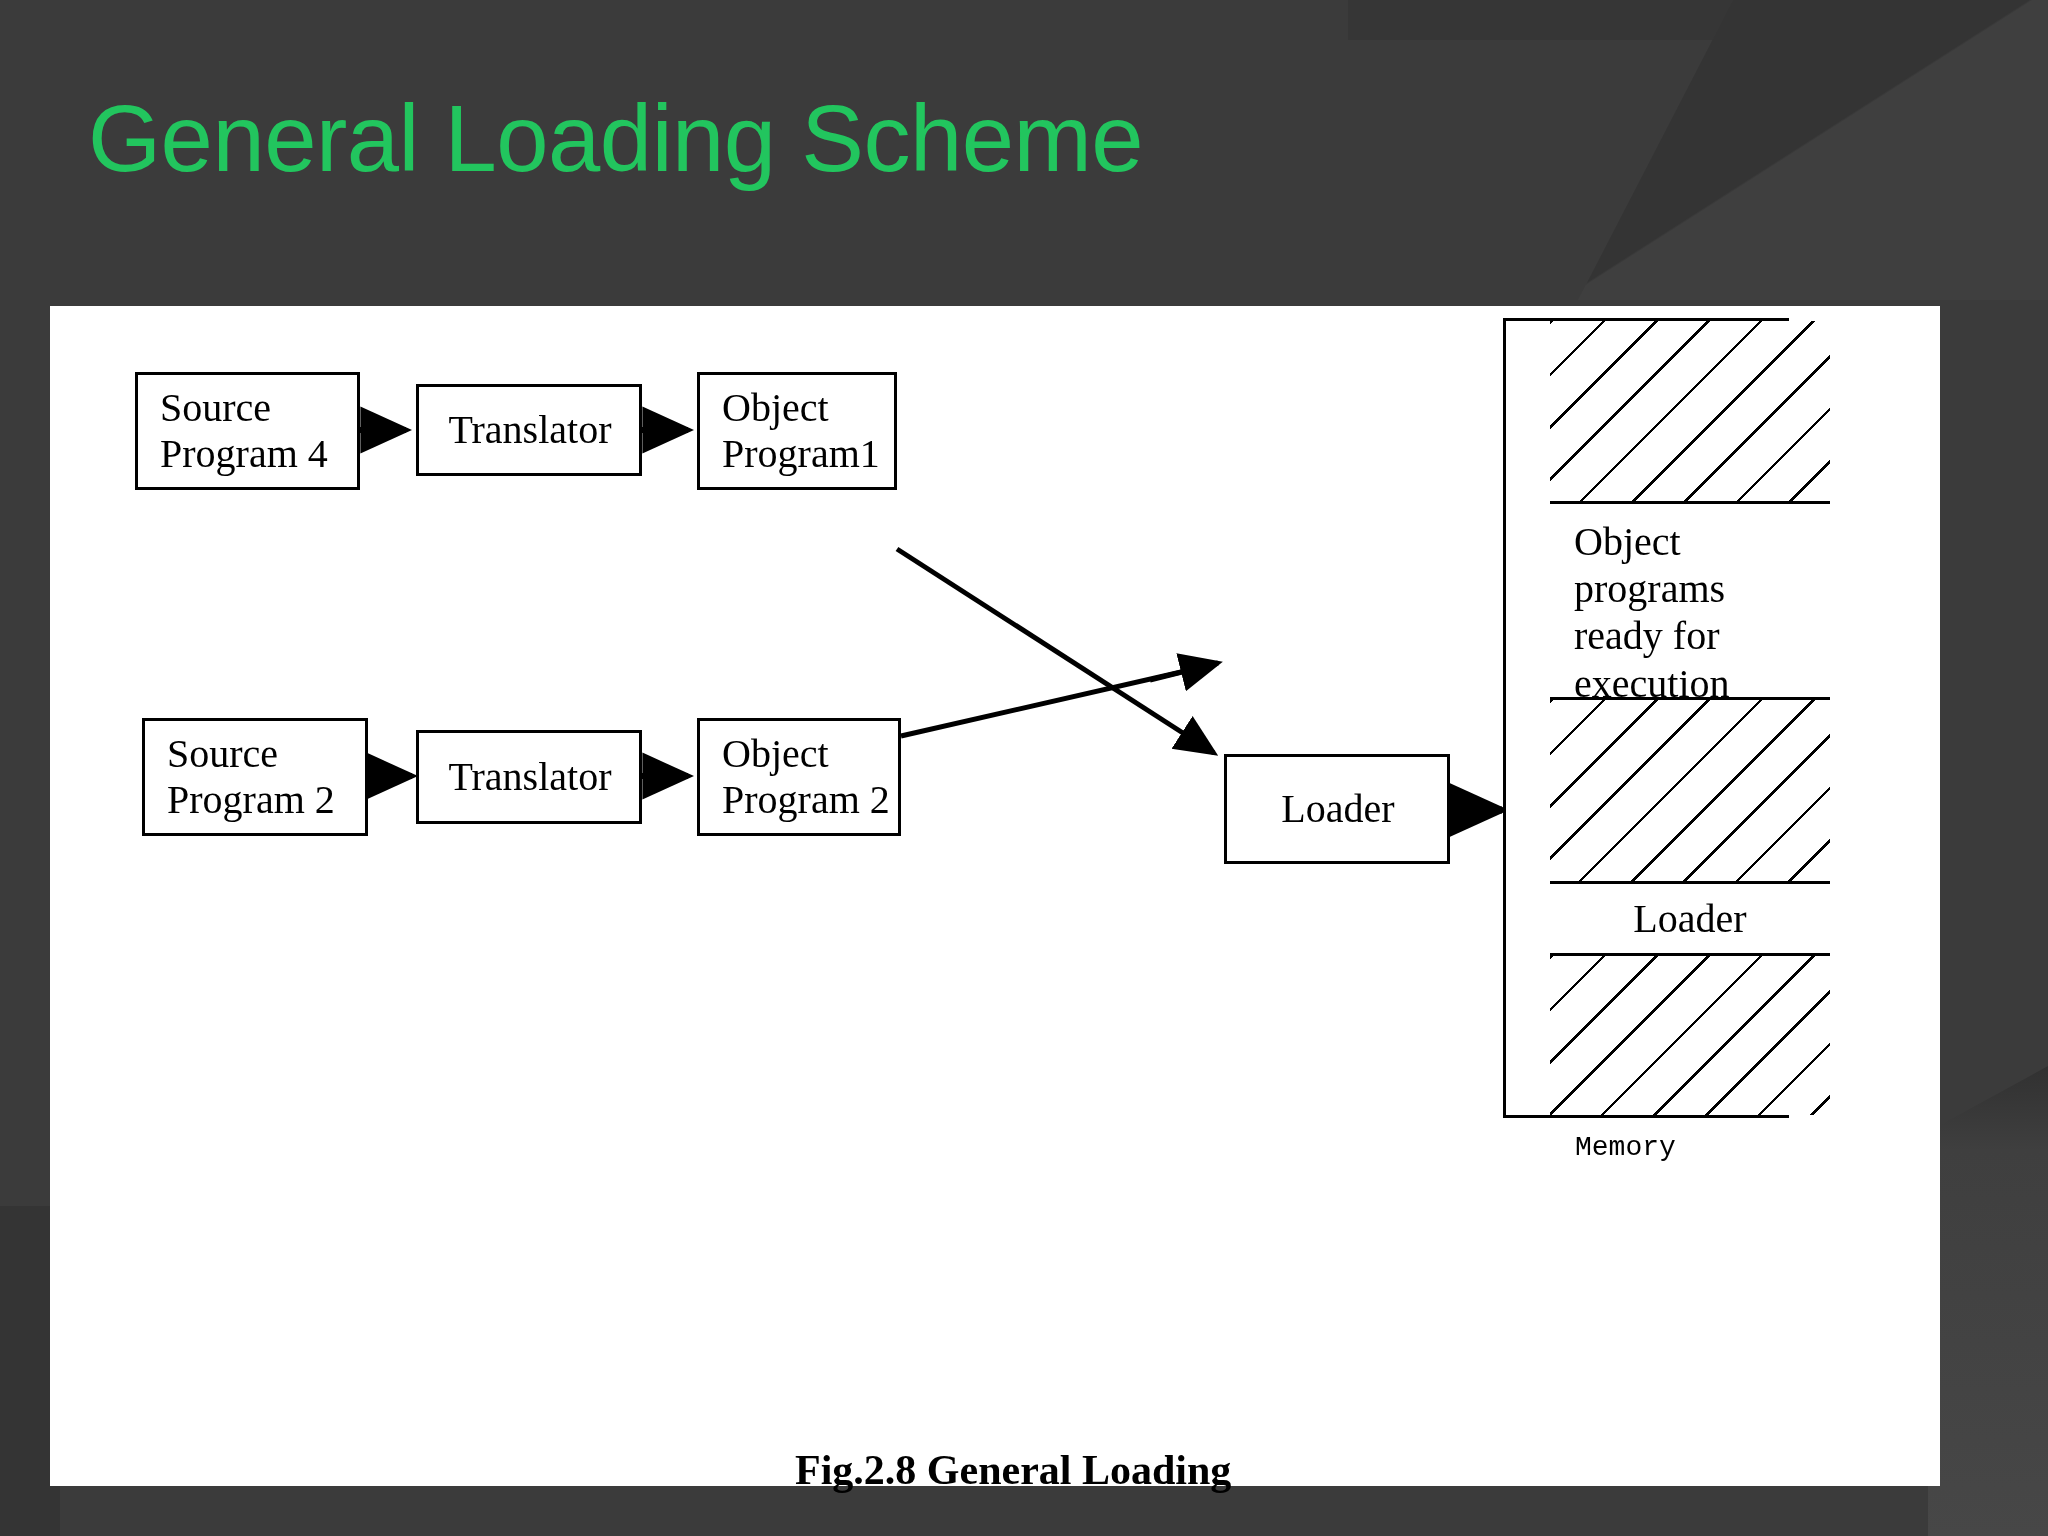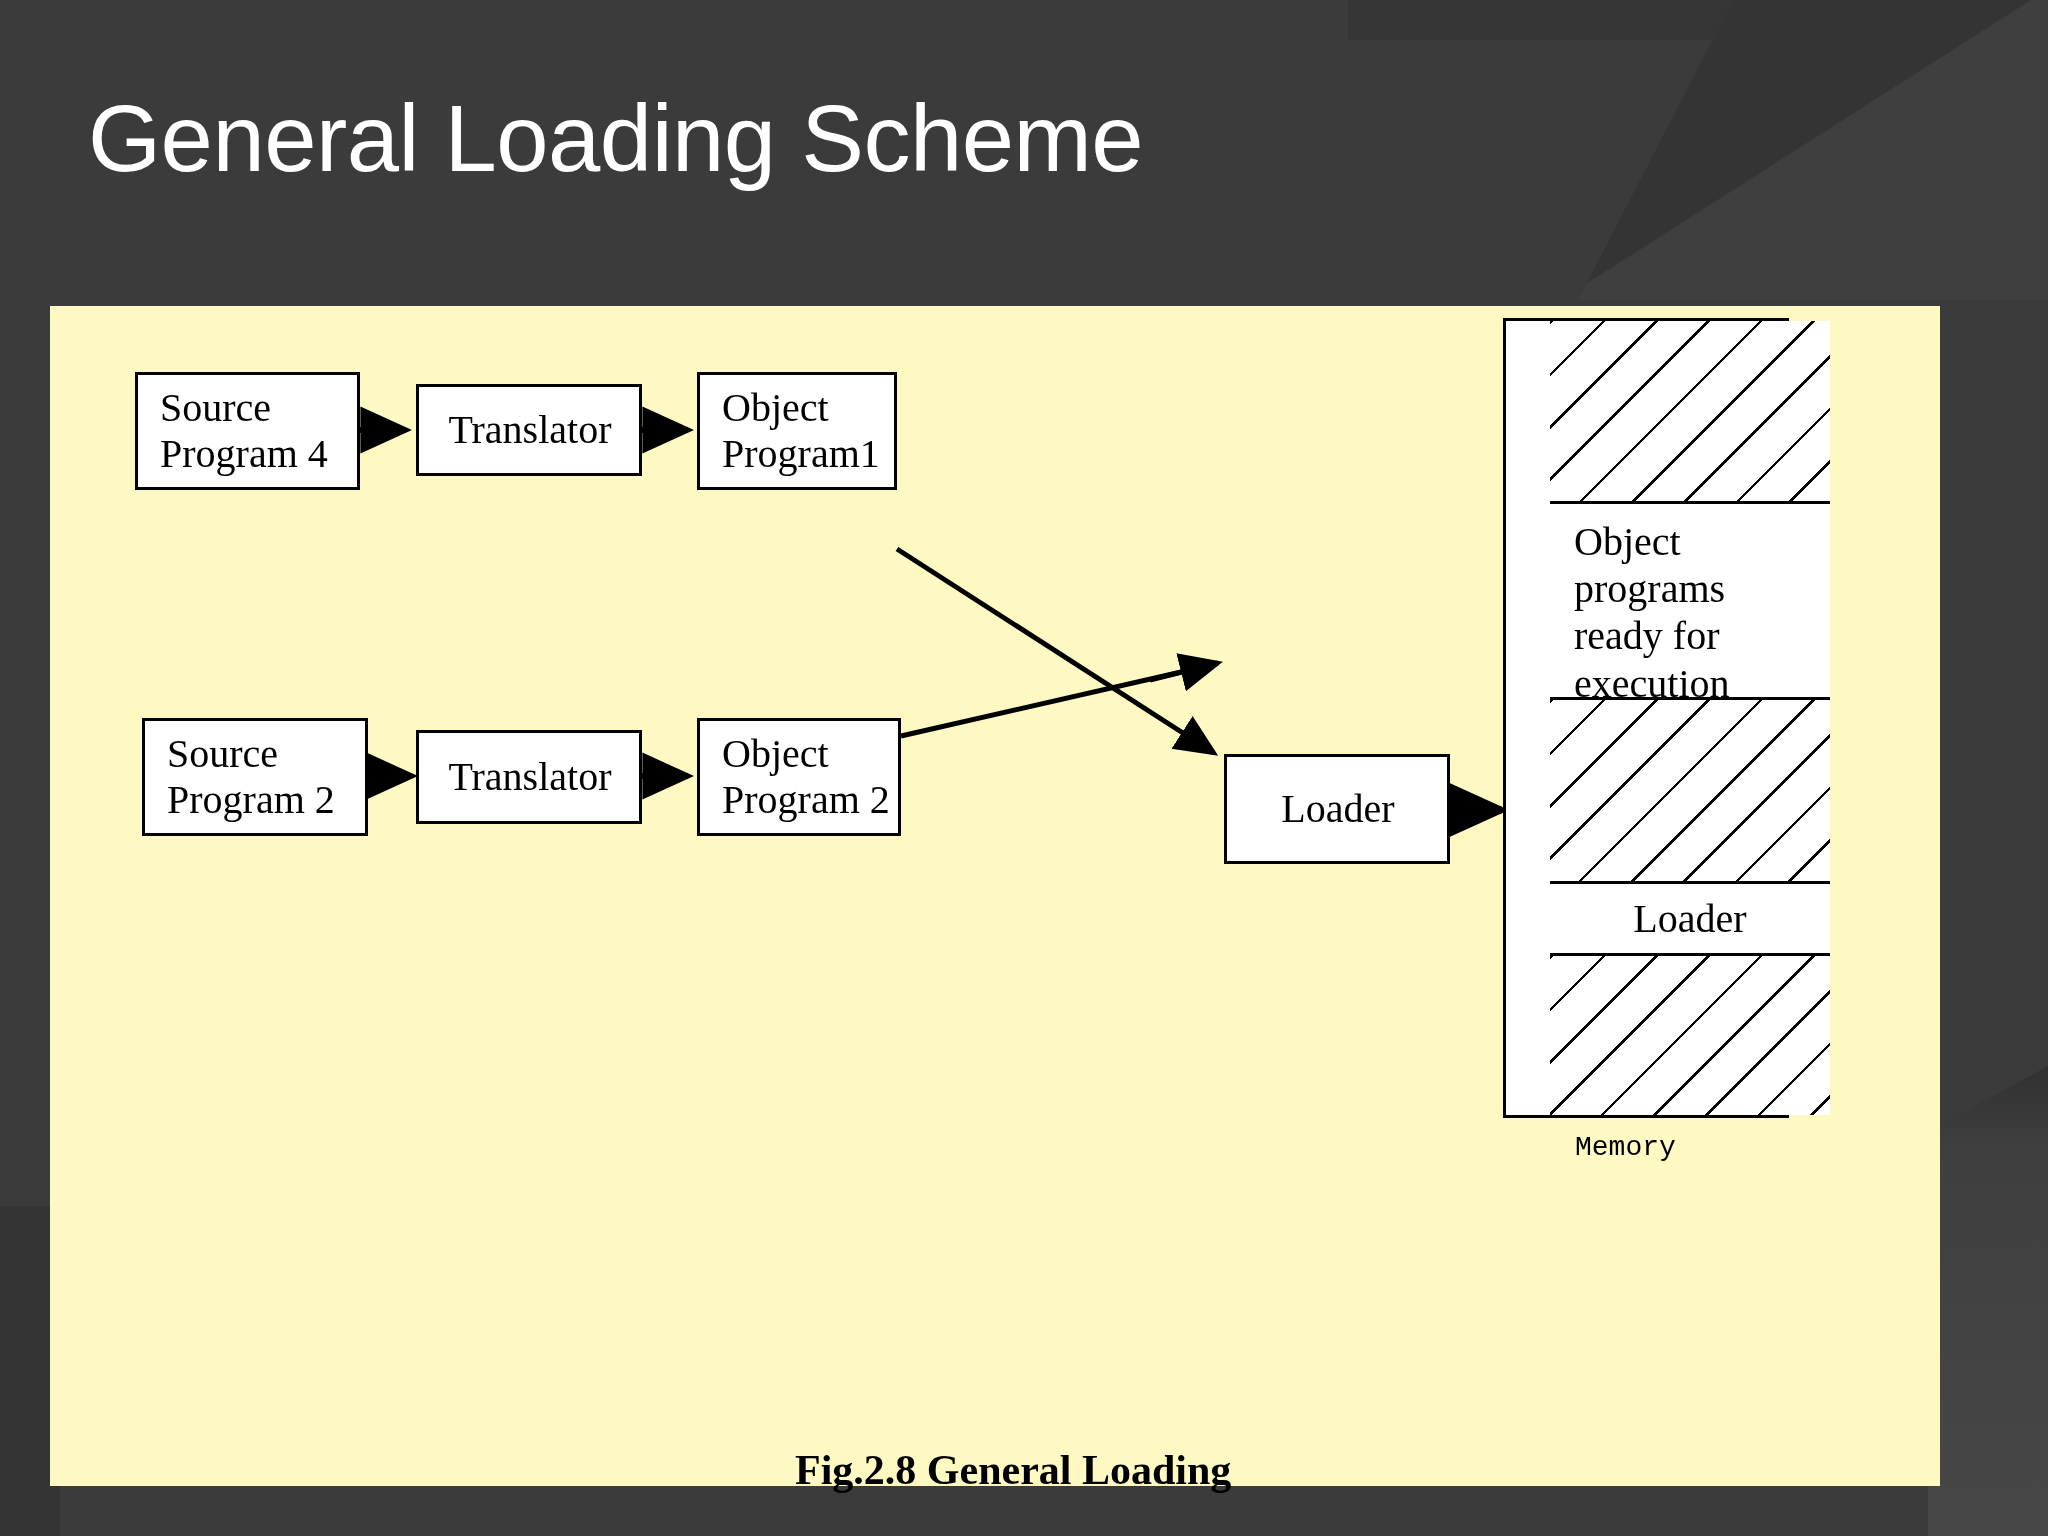--- a/index.html
+++ b/index.html
@@ -41,36 +41,36 @@
     bottom: 0; left: 0;
     width: 60px; height: 330px;
     background: #343434;
   }
 
   
   #title {
     position: absolute;
     left: 88px;
     top: 92px;
-    color: #ffffff;
+    color: #22c55e;
     font-size: 94px;
     line-height: 1.0;
     font-weight: 400;
     letter-spacing: -0.5px;
     white-space: nowrap;
   }
 
   
   #panel {
     position: absolute;
     left: 50px;
     top: 306px;
     width: 1890px;
     height: 1180px;
-    background: #fef9c3;
+    background: #ffffff;
   }
 
   
   .fig-box {
     position: absolute;
     box-sizing: border-box;
     border: 3px solid #000;
     background: #fff;
     font-family: "Liberation Serif", serif;
     color: #000;

